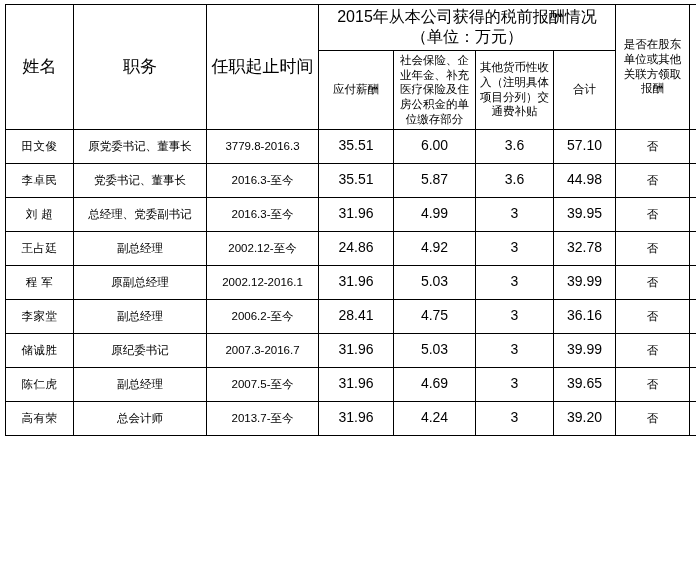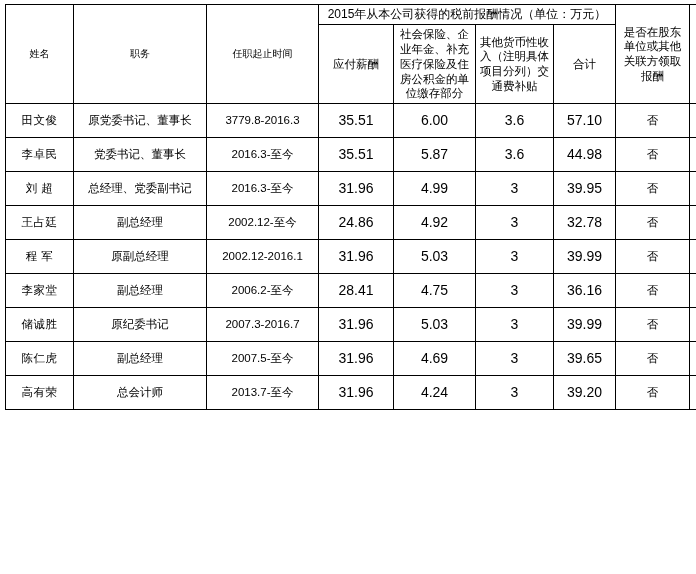--- a/index.html
+++ b/index.html
@@ -29,30 +29,30 @@
   table.comp td, table.comp th {
     border: 1px solid #000000;
     text-align: center;
     vertical-align: middle;
     padding: 2px 3px;
     line-height: 1.28;
     font-weight: normal;
     word-break: break-all;
   }
   .hdr-group {
-    font-size: 12px;
+    font-size: 16px;
     padding: 6px 10px;
     line-height: 1.45;
   }
   .hdr-cell {
     font-size: 11.5px;
     line-height: 1.45;
   }
   .hdr-main {
-    font-size: 10px;
+    font-size: 17px;
   }
   .narrow-text {
     padding-left: 6px;
     padding-right: 6px;
   }
   .row-cell {
     height: 29px;
     font-size: 11.5px;
   }
   .name-cell {

